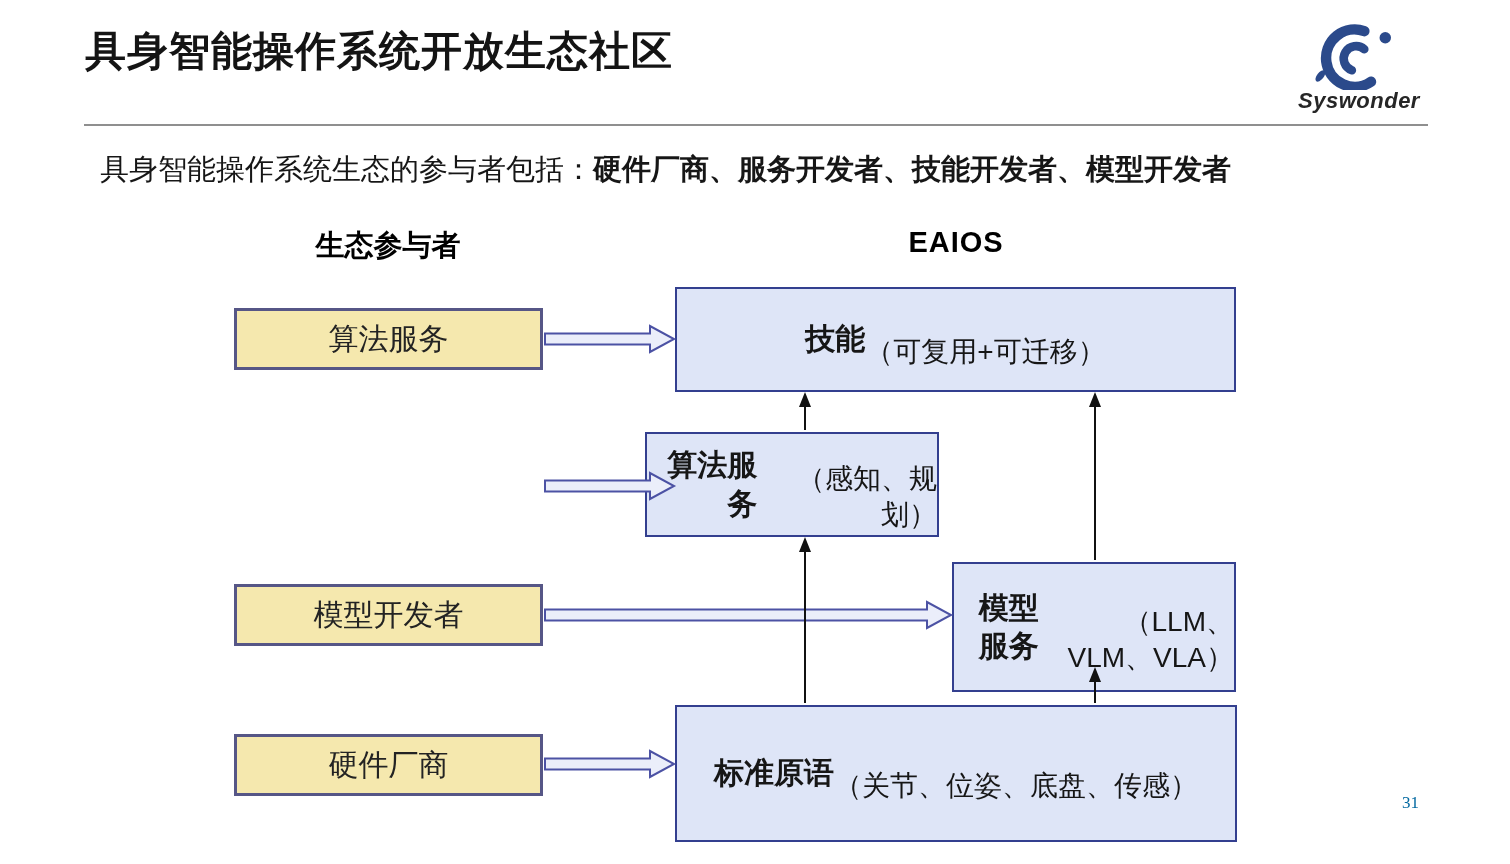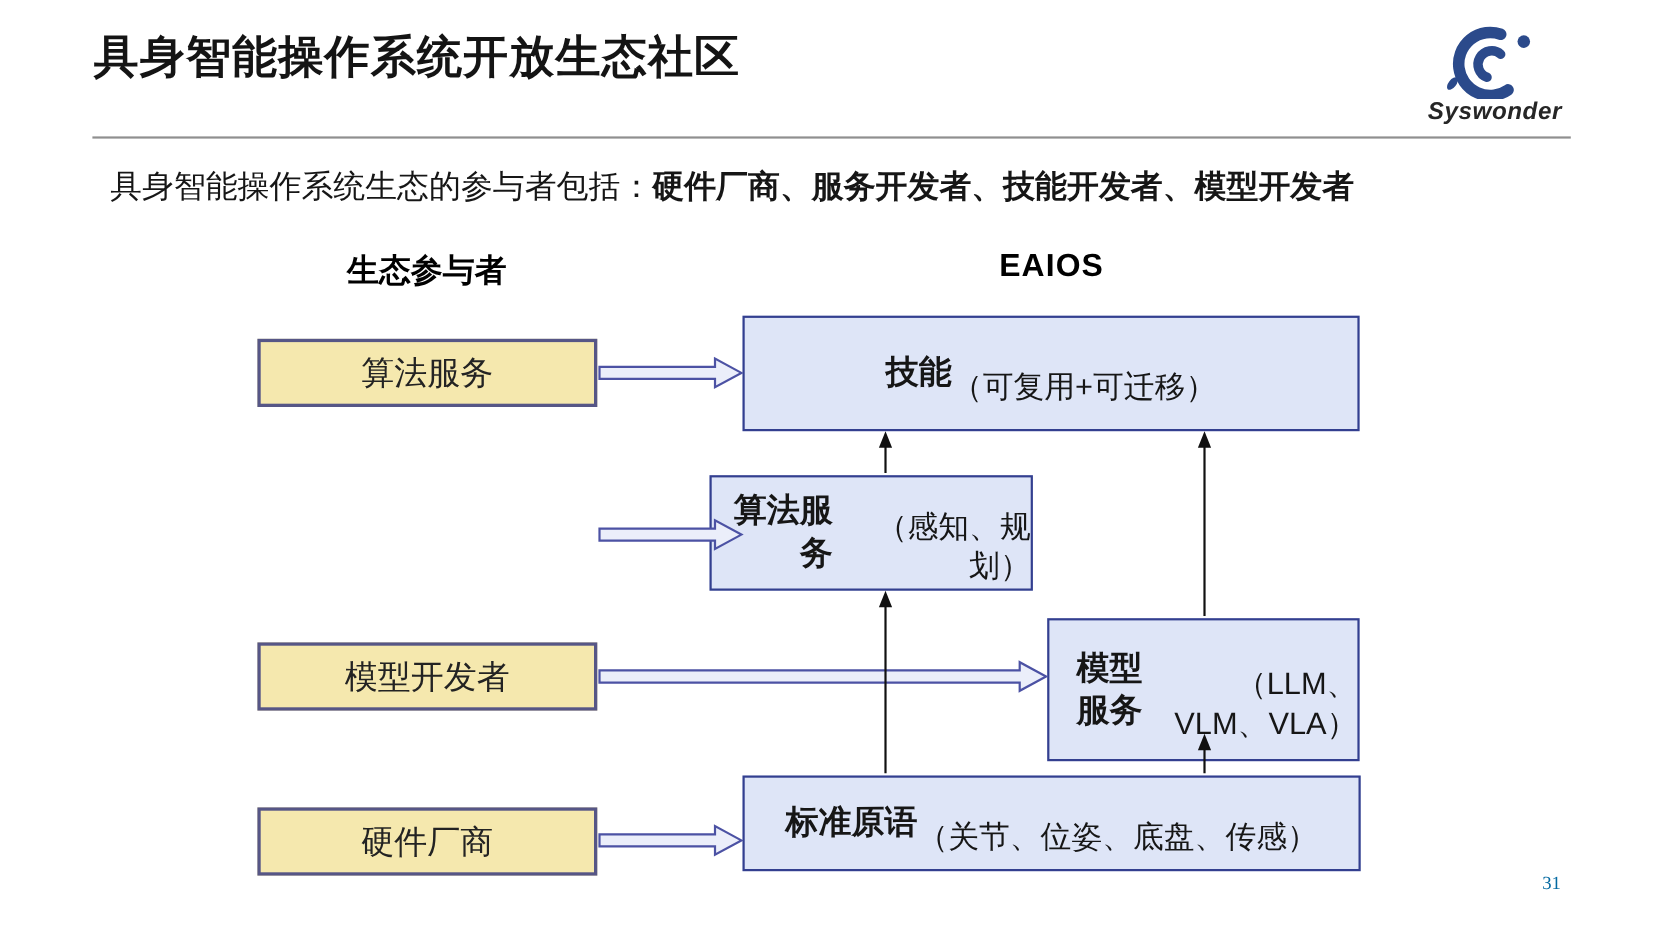--- a/index.html
+++ b/index.html
@@ -56,21 +56,21 @@
     border:2.5px solid var(--eaios-border,#333F8F);
     box-sizing:border-box;
     display:flex;align-items:center;justify-content:center;
     color:#161616;text-align:right;line-height:1.28;
   }
   .eaios-box .box-title{font-size:30px;font-weight:800;}
   .eaios-box .box-sub{font-size:28px;font-weight:400;margin-top:25px;}
   .box-skill{left:675px;top:287px;width:561px;height:105px;}
   .box-algo{left:645px;top:432px;width:294px;height:105px;}
   .box-model{left:952px;top:562px;width:284px;height:130px;}
-  .box-primitive{left:675px;top:705px;width:562px;height:87px;}
+  .box-primitive{left:675px;top:705px;width:562px;height:137px;}
   .connector-layer{
     position:absolute;left:0;top:0;width:1510px;height:864px;
     pointer-events:none;
   }
   .page-number{
     position:absolute;left:1402px;top:793px;
     font-family:"Liberation Serif","DejaVu Serif",serif;
     font-size:17px;color:#0369a1;
   }
 </style>

